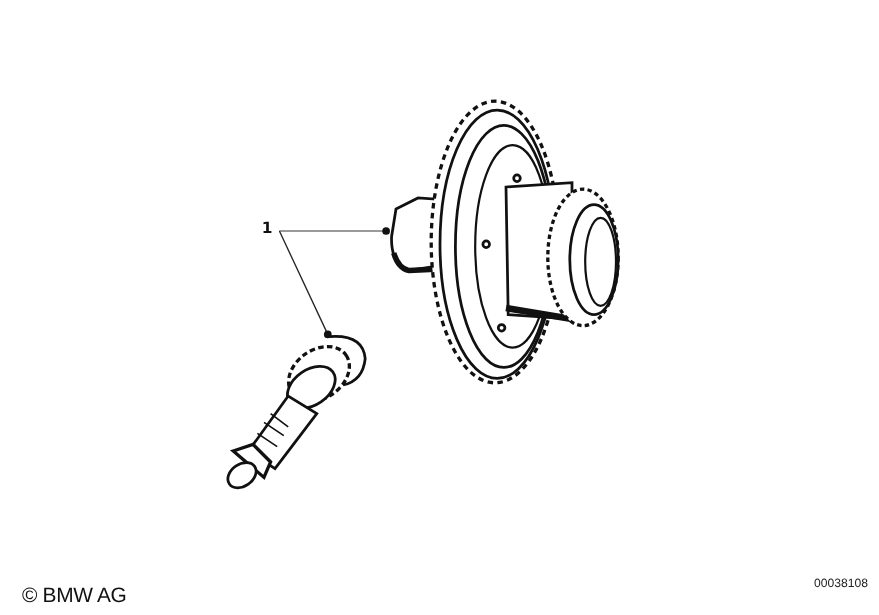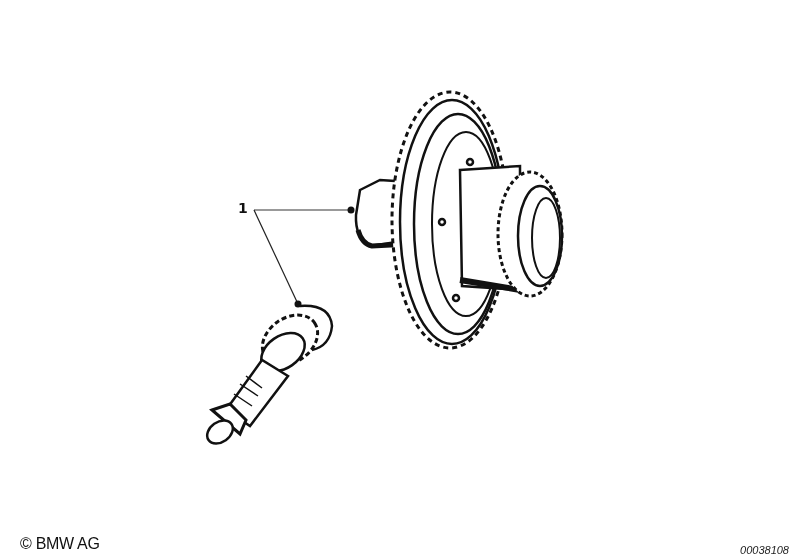--- a/index.html
+++ b/index.html
@@ -1,20 +1,20 @@
 <!DOCTYPE html>
 <html><head>
   <meta charset="utf-8">
   <style>
     html, body { margin: 0; padding: 0; background: #ffffff; }
     body { width: 799px; height: 559px; position: relative; overflow: hidden; font-family: "Liberation Sans", sans-serif; }
     #diagram { position: absolute; left: 0; top: 0; width: 799px; height: 559px; }
     .callout-label { position: absolute; font-family: "DejaVu Sans", sans-serif; font-weight: bold; font-size: 14px; color: #111; }
-    .copyright { position: absolute; left: 20px; bottom: 6px; font-family: "Liberation Sans", sans-serif; font-size: 16px; color: #111; letter-spacing: -0.3px; }
-    .image-id { position: absolute; right: 10px; bottom: 3px; font-family: "Liberation Sans", sans-serif; font-size: 11px; color: #222; font-style: italic; }
+    .copyright { position: absolute; left: 20px; bottom: 6px; font-family: "Liberation Sans", sans-serif; font-size: 19px; color: #111; letter-spacing: -0.3px; }
+    .image-id { position: absolute; right: 10px; bottom: 22px; font-family: "Liberation Sans", sans-serif; font-size: 11px; color: #222; }
   </style>
 </head>
 <body>
 
 <svg id="diagram" viewBox="0 0 799 559" xmlns="http://www.w3.org/2000/svg">
 
   <g>
     <line x1="254" y1="210" x2="350" y2="210" stroke="#777" stroke-width="1.5"></line>
     <line x1="254" y1="210" x2="298" y2="304" stroke="#222" stroke-width="1.2"></line>
     <circle cx="351" cy="210" r="3.5" fill="#111"></circle>

